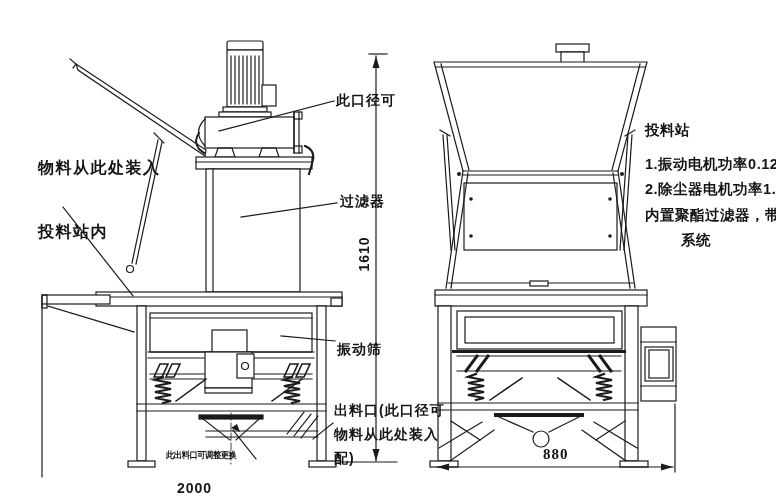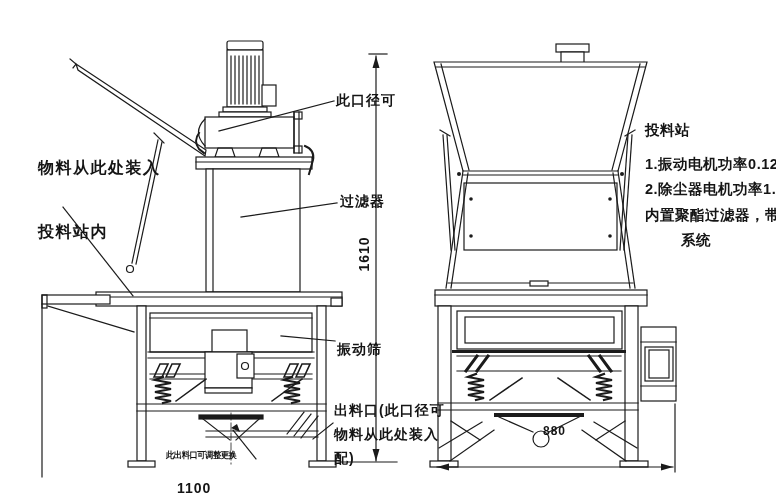--- a/index.html
+++ b/index.html
@@ -255,20 +255,20 @@
 <div class="t lbl" style="left:340px;top:193px;">过滤器</div>
 <div class="t lbl" style="left:337px;top:341px;">振动筛</div>
 
 <div class="t outlet-line" style="left:334px;top:399px;">出料口(此口径可</div>
 <div class="t outlet-line" style="left:334px;top:423px;">物料从此处装入</div>
 <div class="t outlet-line" style="left:334px;top:447px;">配)</div>
 
 <div class="t tiny" style="left:166px;top:449px;">此出料口可调整更换</div>
 
 <div class="t dim dim-vert" style="left:344px;top:246px;">1610</div>
-<div class="t dim" style="left:177px;top:480px;">1100</div>
-<div class="t dim" style="left:543px;top:424px;font-size:12px;">880</div>
+<div class="t dim" style="left:177px;top:480px;">2000</div>
+<div class="t dim" style="left:543px;top:446px;font-size:15px;font-family:Liberation Serif, serif;">880</div>
 
 <div class="t specs" style="left:645px;top:118px;">投料站</div>
 <div class="t specs" style="left:645px;top:151.5px;">1.振动电机功率0.12KW</div>
 <div class="t specs" style="left:645px;top:177px;">2.除尘器电机功率1.1K</div>
 <div class="t specs" style="left:645px;top:202.5px;">内置聚酯过滤器，带反</div>
 <div class="t specs" style="left:645px;top:228px;margin-left:36px;">系统</div>
 
 </body></html>

